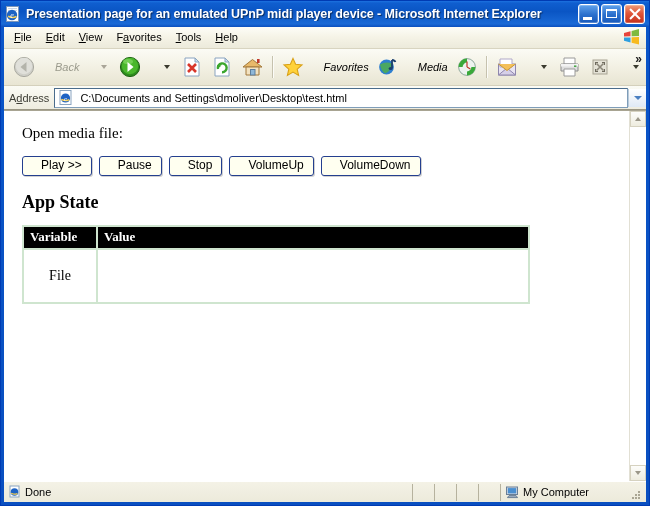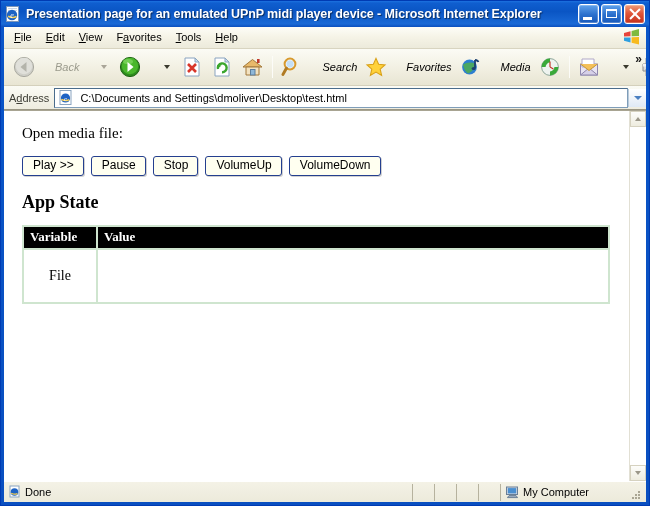--- a/index.html
+++ b/index.html
@@ -251,34 +251,34 @@
     outline: none;
   }
   .btn-row { display: flex; align-items: center; gap: 7px; margin-bottom: 8px; }
   .xbtn {
     background: #fffff0;
     border: 1px solid #243f8f;
     border-radius: 3px;
     font-family: "Liberation Sans", sans-serif;
     font-size: 12px;
     color: #000;
-    padding: 2px 9px 3px 10px;
+    padding: 2px 9px 3px 18px;
     box-shadow: 1px 1px 0 rgba(0,0,0,.18);
     line-height: 1.1;
   }
   h2.apptitle {
     font-family: "Liberation Serif", serif;
     font-size: 18px;
     font-weight: bold;
     margin: 16px 0 12px 0;
     color: #000;
   }
   table.state {
     border-collapse: collapse;
-    width: 588px;
+    width: 508px;
     border: 2px solid #cfe5cf;
   }
   table.state th {
     background: #000000;
     color: #ffffff;
     font-family: "Liberation Serif", serif;
     font-size: 13px;
     font-weight: bold;
     text-align: left;
     padding: 2px 6px 3px 6px;
@@ -409,28 +409,20 @@
         <svg width="23" height="22" viewBox="0 0 23 22">
           <path d="M16 3 h2.6 v4 H16 Z" fill="#c0392b"></path>
           <path d="M2 11 L11.5 3.5 L21 11 Z" fill="#e8b96a" stroke="#a2793a"></path>
           <path d="M5 11 h13 v8 H5 Z" fill="#f2e2c0" stroke="#a2793a"></path>
           <rect x="9.5" y="13.5" width="4.5" height="5.5" fill="#8fb8d8" stroke="#5d7f9e"></rect>
         </svg>
       </div>
 
       <div class="tb-sep"></div>
 
-      <div class="tb-btn">
-        <svg width="22" height="22" viewBox="0 0 22 22">
-          <circle cx="9" cy="8" r="5.4" fill="#e8f2fb" stroke="#d89a2e" stroke-width="2"></circle>
-          <circle cx="9" cy="8" r="3.4" fill="#bcd9f2" opacity=".8"></circle>
-          <path d="M5.4 12.2 L2 18.4" stroke="#b07b24" stroke-width="3" stroke-linecap="round"></path>
-        </svg>
-        <span class="tb-label">Search</span>
-      </div>
 
       <div class="tb-btn">
         <svg width="22" height="22" viewBox="0 0 22 22">
           <path d="M11 2.4 L13.6 8.2 L20 8.9 L15.2 13.1 L16.6 19.4 L11 16.1 L5.4 19.4 L6.8 13.1 L2 8.9 L8.4 8.2 Z" fill="#ffd23a" stroke="#d9a118" stroke-width="1.1"></path>
         </svg>
         <span class="tb-label">Favorites</span>
       </div>
 
       <div class="tb-btn">
         <svg width="22" height="22" viewBox="0 0 22 22">

